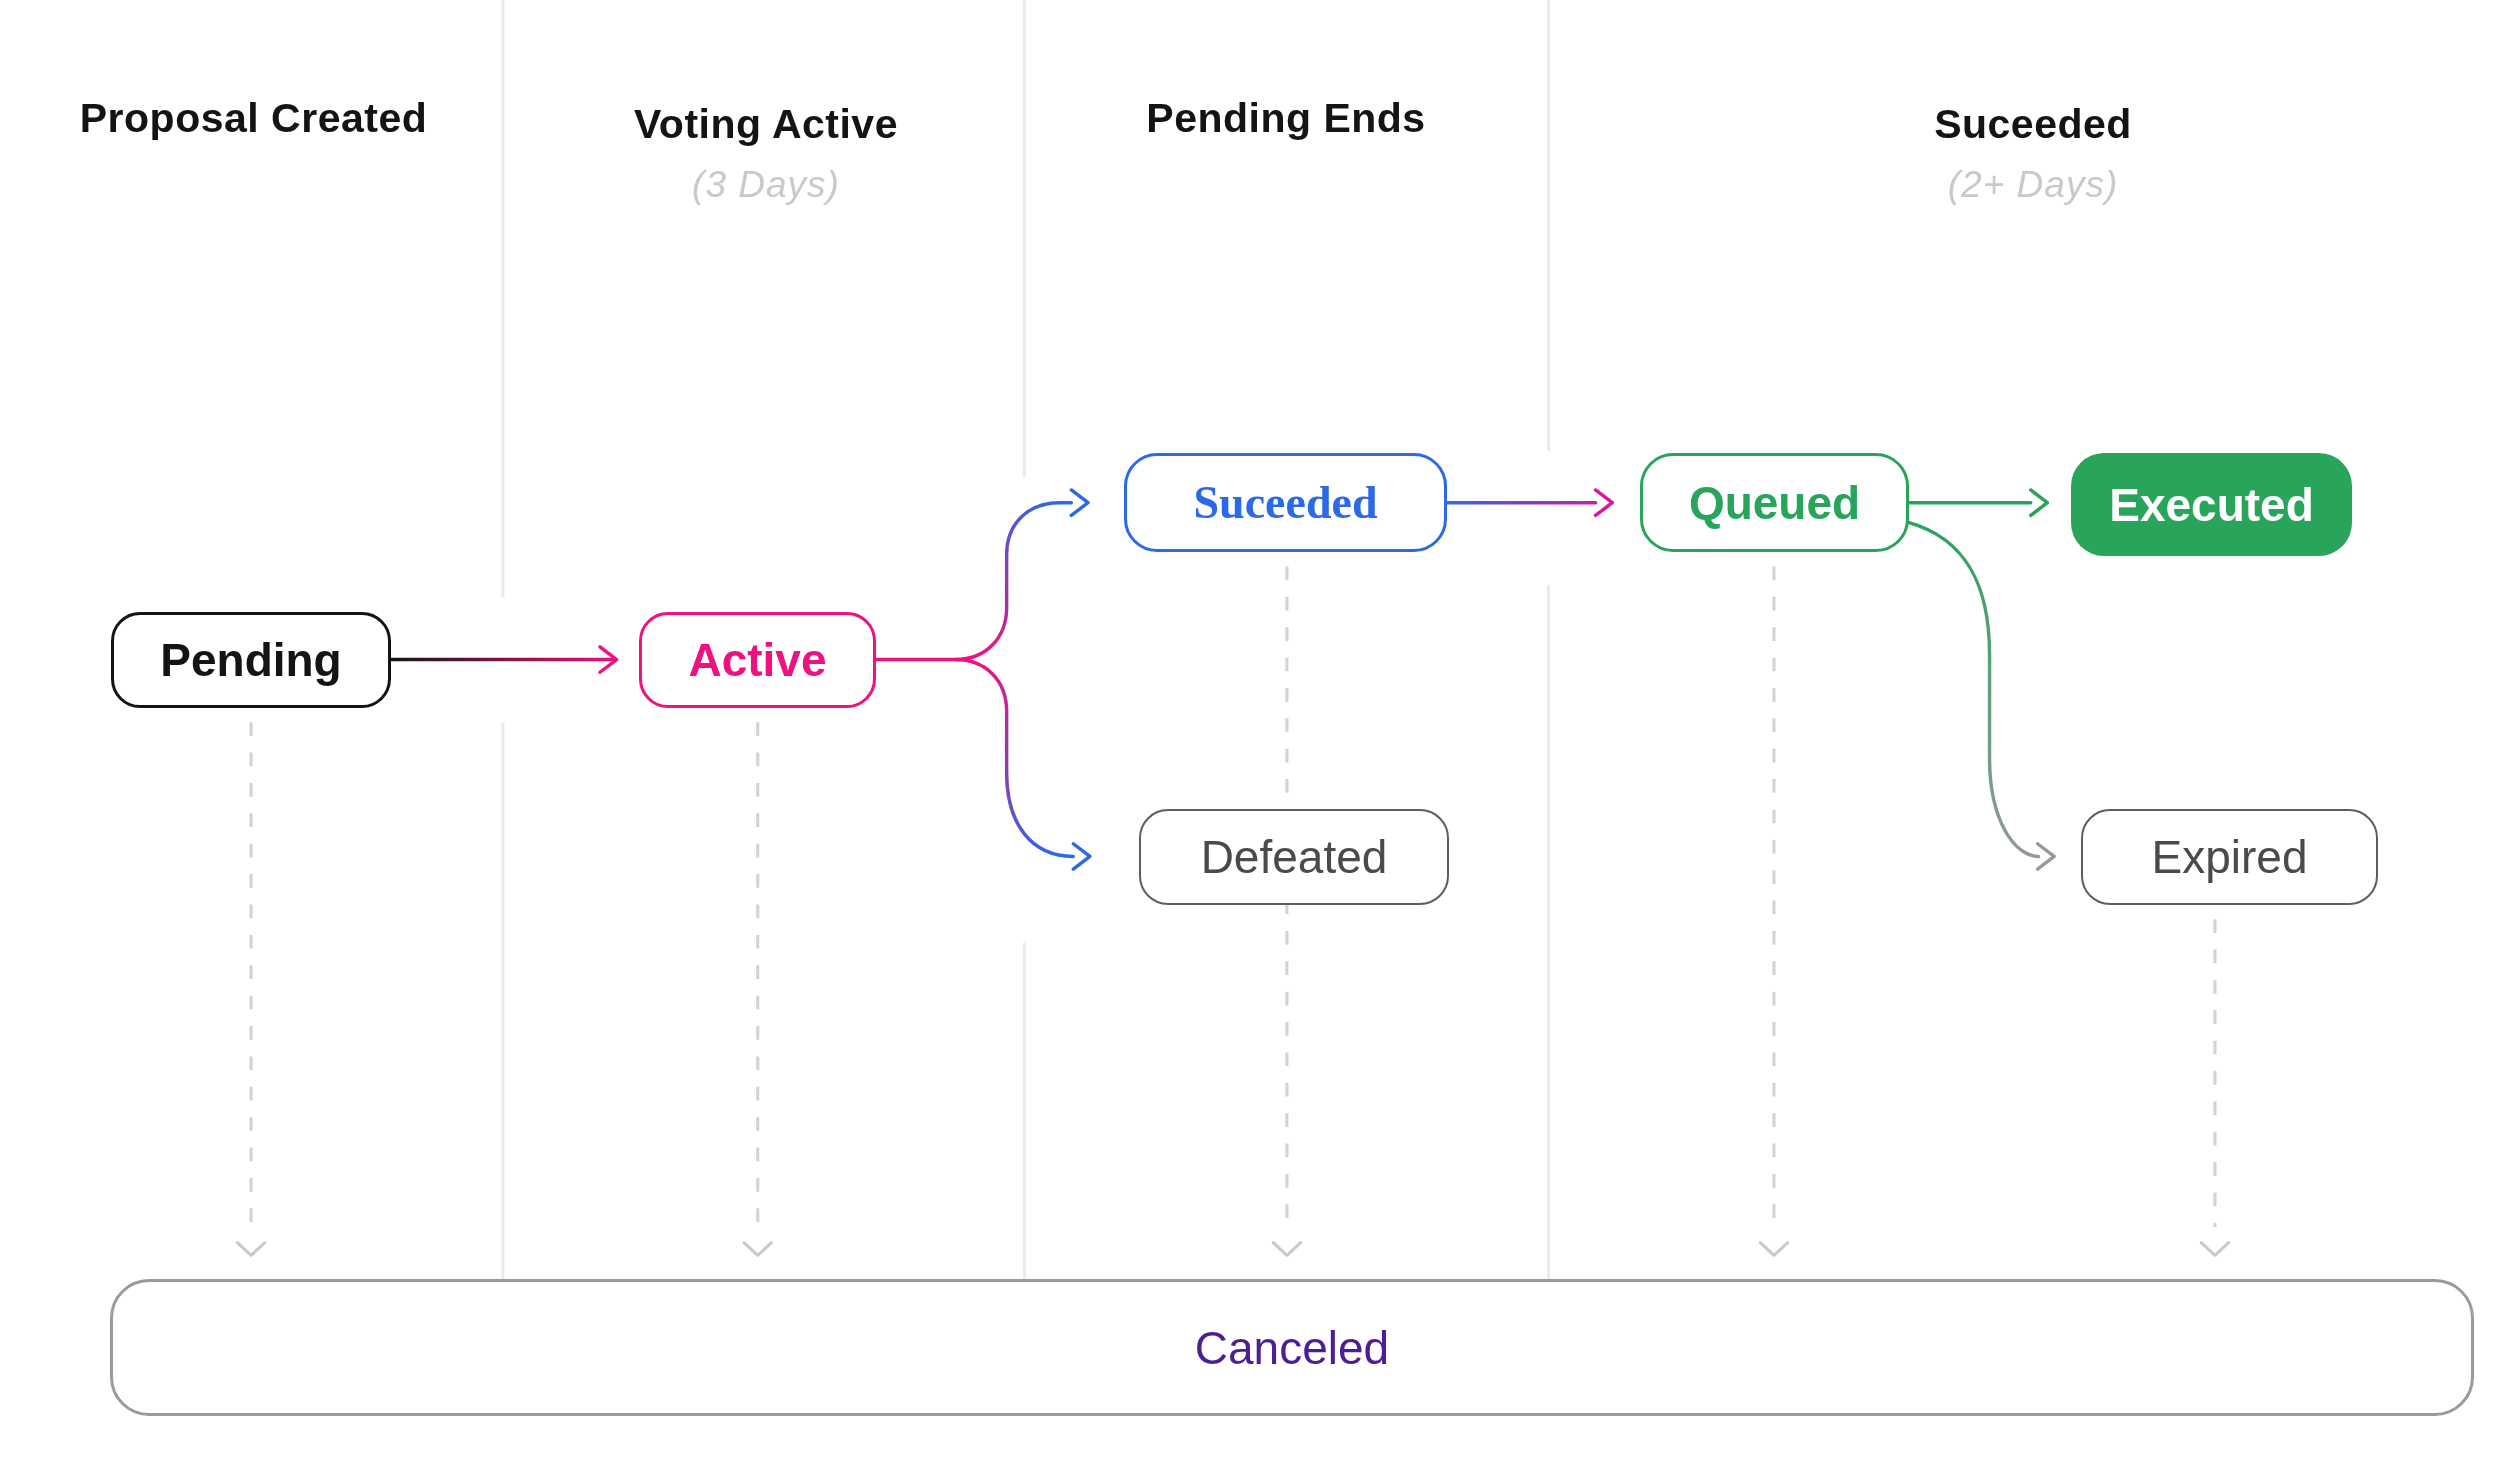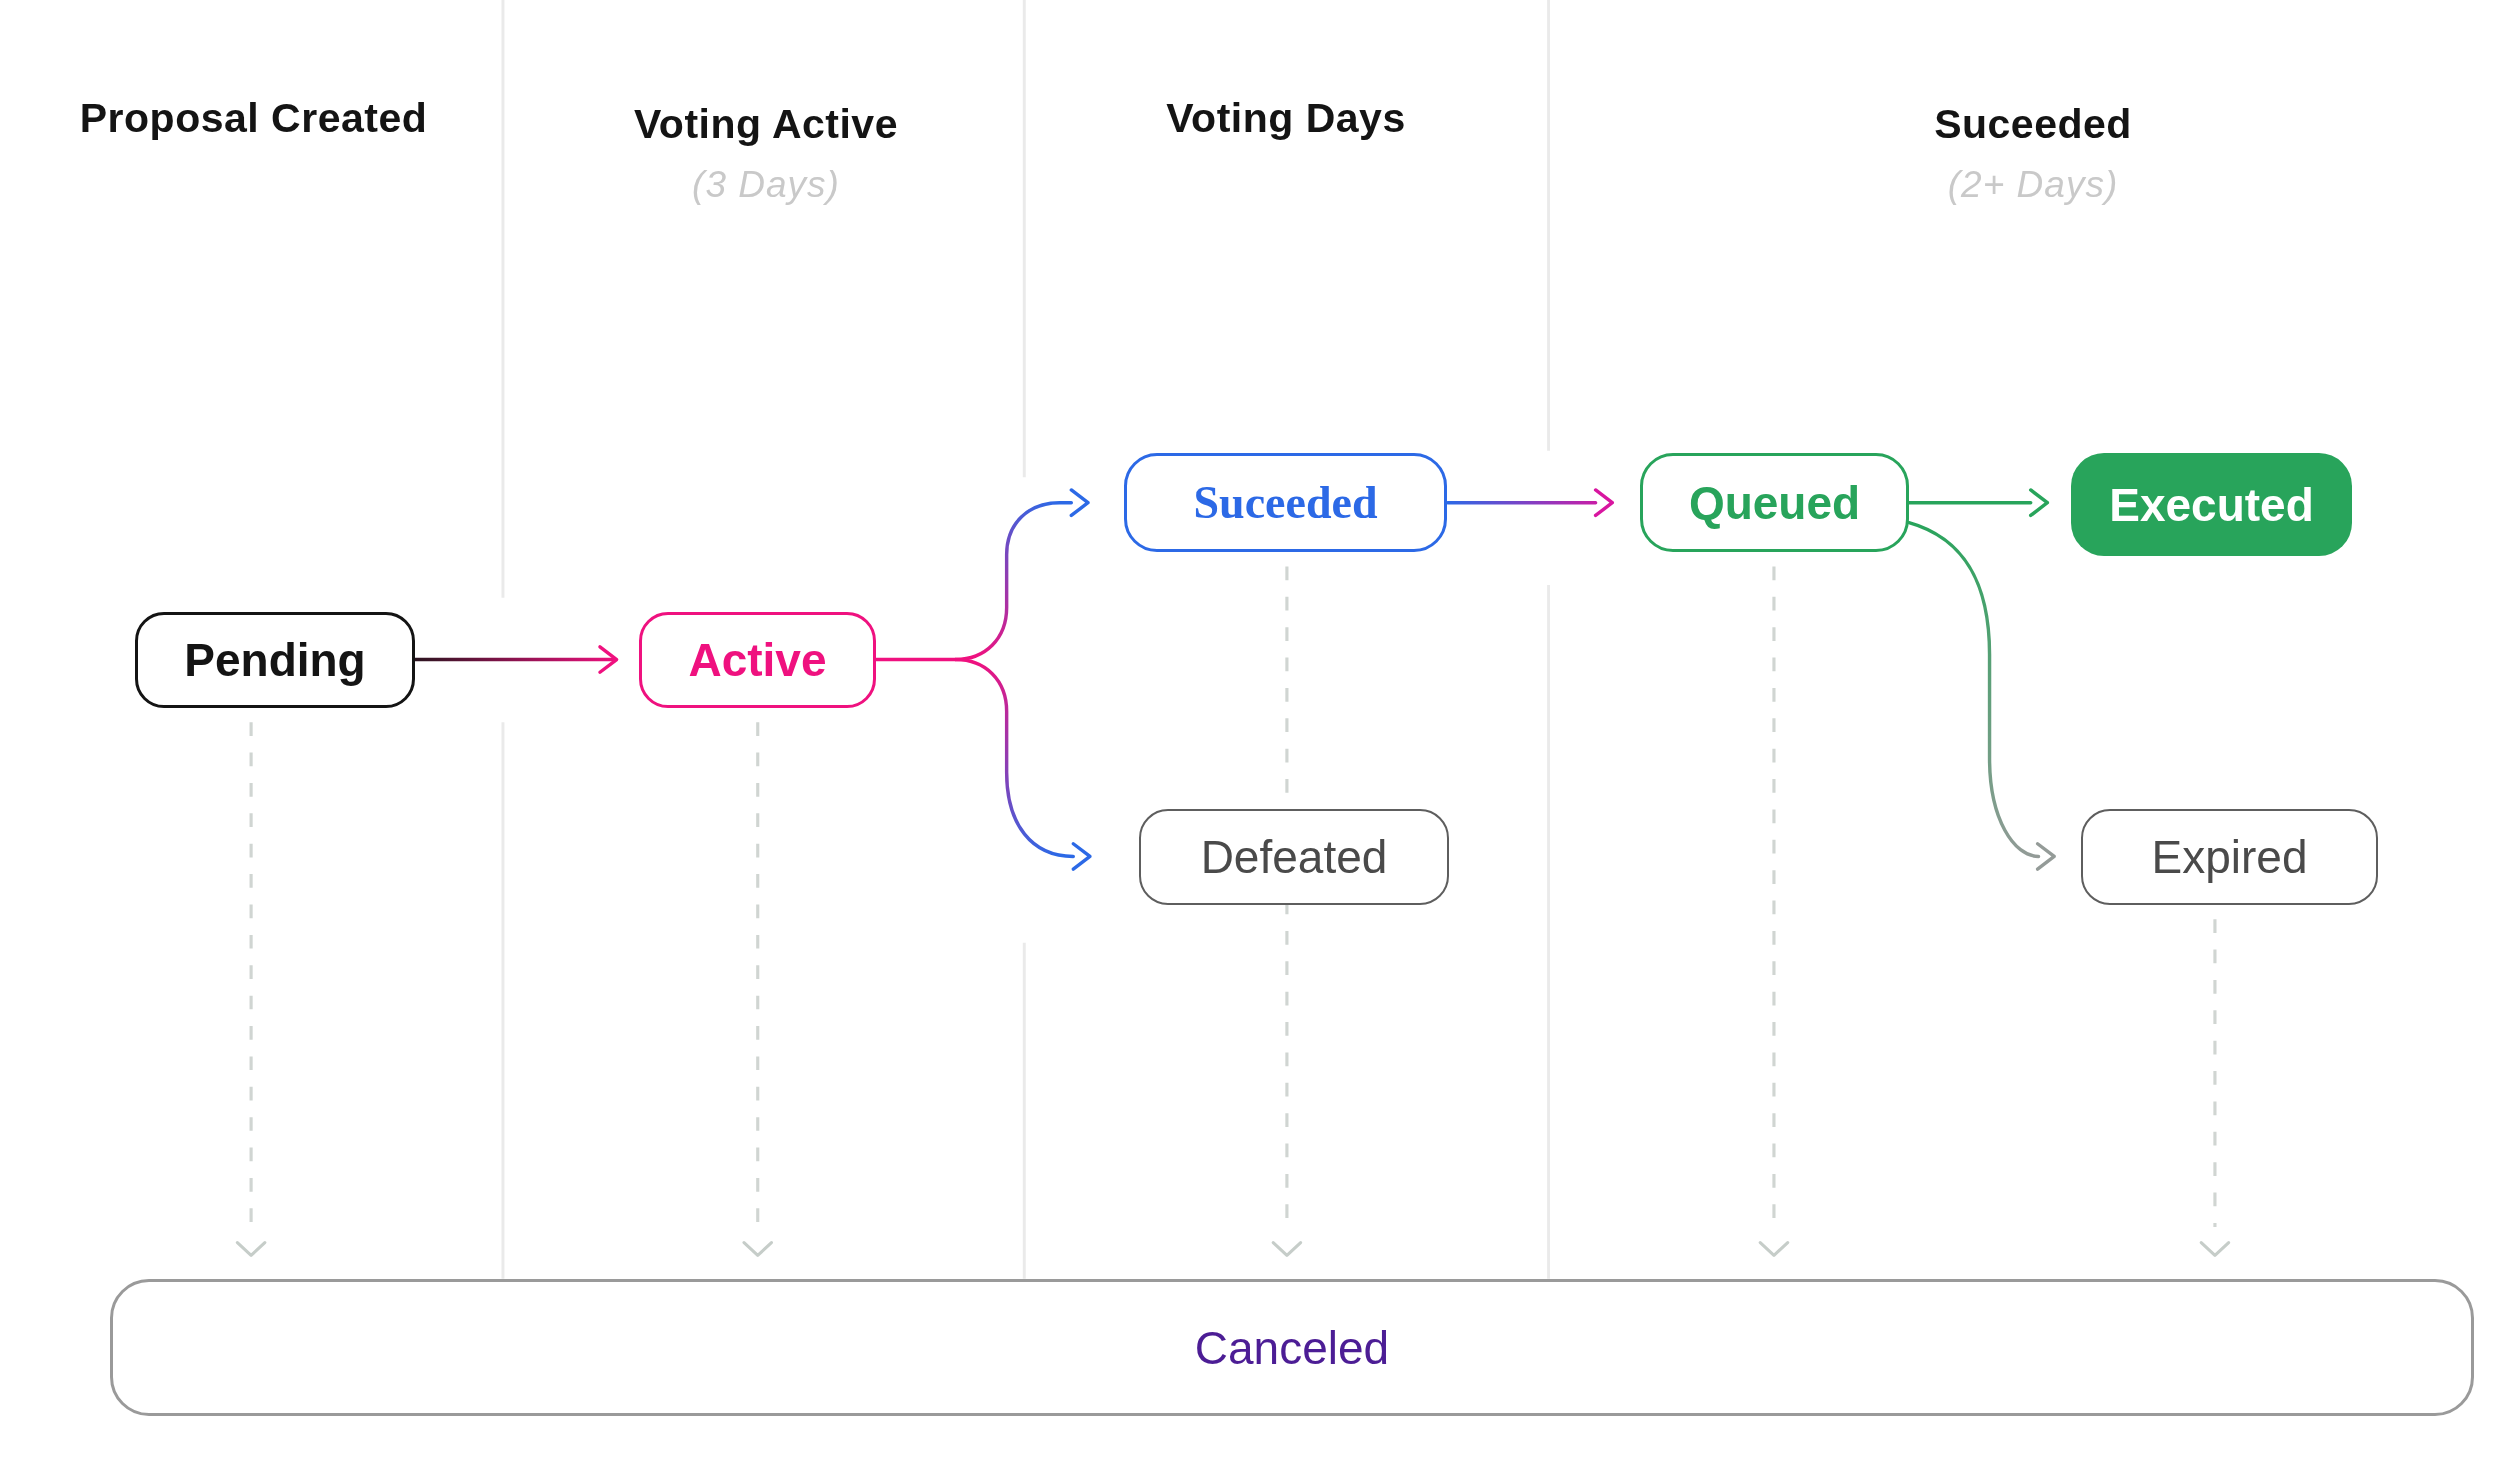--- a/index.html
+++ b/index.html
@@ -41,21 +41,21 @@
     display: flex;
     align-items: center;
     justify-content: center;
     background: #ffffff;
     border-radius: 29px;
     font-size: 46px;
     font-weight: 600;
     box-sizing: border-box;
     white-space: nowrap;
   }
-  .node-pending  { left: 111px;  top: 612px; width: 280px; height: 96px;  border: 3.4px solid #141414; color: #141414; margin-left: 24px; }
+  .node-pending  { left: 111px;  top: 612px; width: 280px; height: 96px;  border: 3.4px solid #141414; color: #141414; }
   .node-active   { left: 639px;  top: 612px; width: 237px; height: 96px;  border: 3.4px solid #EF117F; color: #EF117F; }
   .node-suceeded { left: 1124px; top: 453px; width: 323px; height: 99px; border: 3.4px solid #2C69E6; color: #2C69E6; border-radius: 33px; font-family: Liberation Serif, serif; }
   .node-queued   { left: 1640px; top: 453px; width: 269px; height: 99px; border: 3.4px solid #28A45B; color: #28A45B; border-radius: 33px; }
   .node-executed { left: 2071px; top: 453px; width: 281px; height: 103px; background: #28A45B; color: #ffffff; border: none; border-radius: 33px; }
   .node-defeated { left: 1139px; top: 809px; width: 310px; height: 96px;  border: 2.9px solid #5E5E5E; color: #4A4A4A; font-weight: 400; }
   .node-expired  { left: 2081px; top: 809px; width: 297px; height: 96px;  border: 2.9px solid #5E5E5E; color: #4A4A4A; font-weight: 400; }
   .node-canceled {
     position: absolute;
     left: 110px; top: 1279px; width: 2364px; height: 137px;
     border: 3.4px solid #9A9A9A; border-radius: 39px;
@@ -141,21 +141,21 @@
   <div class="col-header" style="left:0; width:507px; top:95px">
     <div class="col-title">Proposal Created</div>
   </div>
 
   <div class="col-header" style="left:507px; width:518px; top:101px">
     <div class="col-title">Voting Active</div>
     <div class="col-subtitle">(3 Days)</div>
   </div>
 
   <div class="col-header" style="left:1024px; width:524px; top:95px">
-    <div class="col-title">Voting Days</div>
+    <div class="col-title">Pending Ends</div>
   </div>
 
   <div class="col-header" style="left:1549px; width:968px; top:101px">
     <div class="col-title">Suceeded</div>
     <div class="col-subtitle">(2+ Days)</div>
   </div>
 
   <div class="node node-pending">Pending</div>
   <div class="node node-active">Active</div>
   <div class="node node-suceeded">Suceeded</div>

